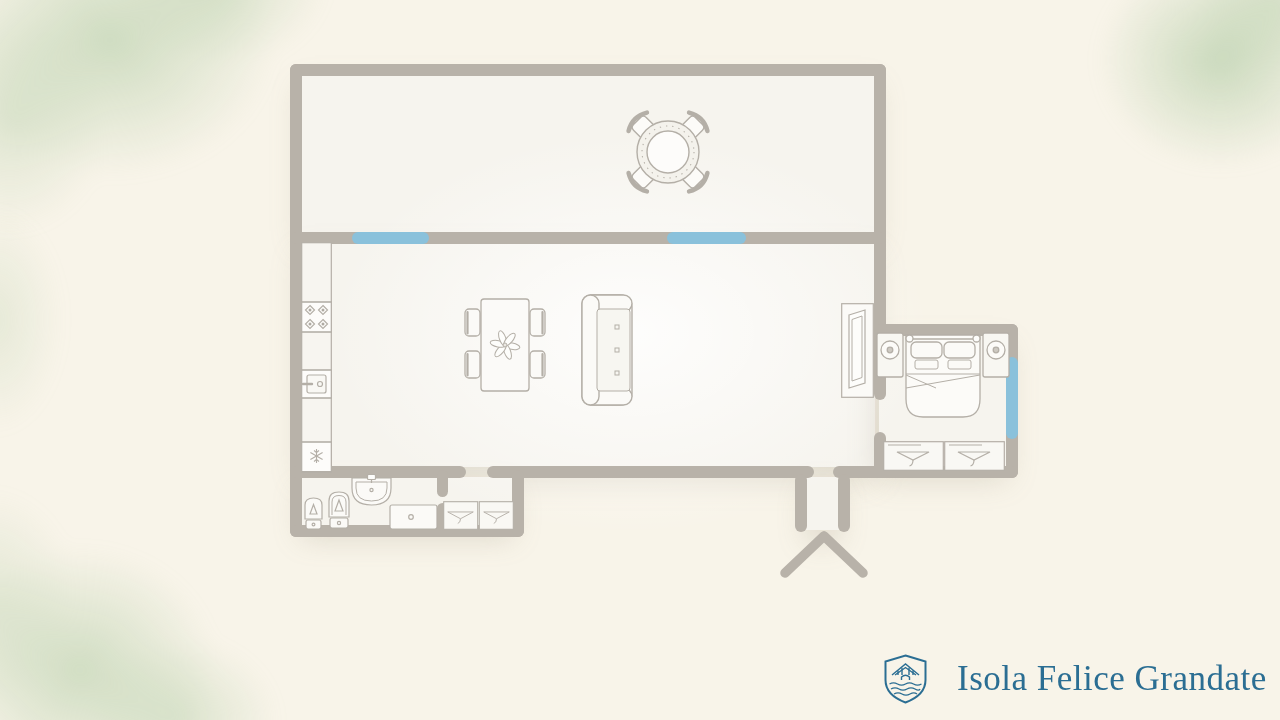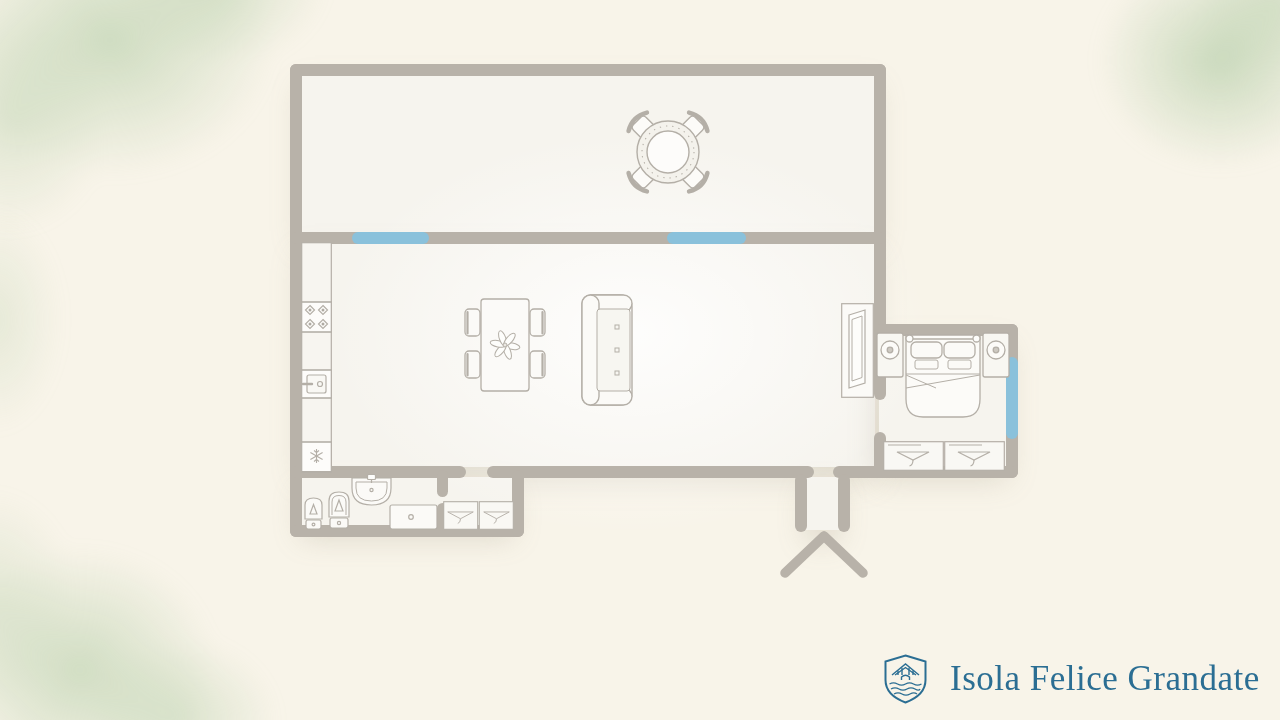--- a/index.html
+++ b/index.html
@@ -25,21 +25,21 @@
       radial-gradient(110px 140px at 60px 120px, rgba(164,196,152,.26), rgba(164,196,152,0) 78%);}
   .wc-ml{left:-45px;top:200px;width:130px;height:240px;
     background:radial-gradient(90px 150px at 40px 120px, rgba(164,196,152,.22), rgba(164,196,152,0) 75%);}
   .floor{position:absolute;background:#f6f4ee;box-shadow:0 12px 28px rgba(158,147,124,.28);}
   .glow{position:absolute;left:300px;top:70px;width:716px;height:470px;pointer-events:none;
     background:radial-gradient(420px 280px at 46% 56%, rgba(255,255,255,.85), rgba(255,255,255,0) 72%);}
   .walls{position:absolute;inset:0;}
   .wall{position:absolute;background:#b8b2a9;border-radius:6px;}
   .window{position:absolute;background:#8ac1db;border-radius:6px;}
   .furn{position:absolute;}
-  .brand{position:absolute;left:882px;top:653px;display:flex;align-items:flex-end;gap:21px;}
+  .brand{position:absolute;left:882px;top:653px;display:flex;align-items:flex-end;gap:28px;}
   .brand-name{font-size:35px;color:#2b6e93;letter-spacing:.5px;line-height:52px;white-space:nowrap;}
 </style>
 </head>
 <body>
 
 <div class="canvas">
 
   <div class="wc wc-tl"></div>
   <div class="wc wc-tr"></div>
   <div class="wc wc-bl"></div>

